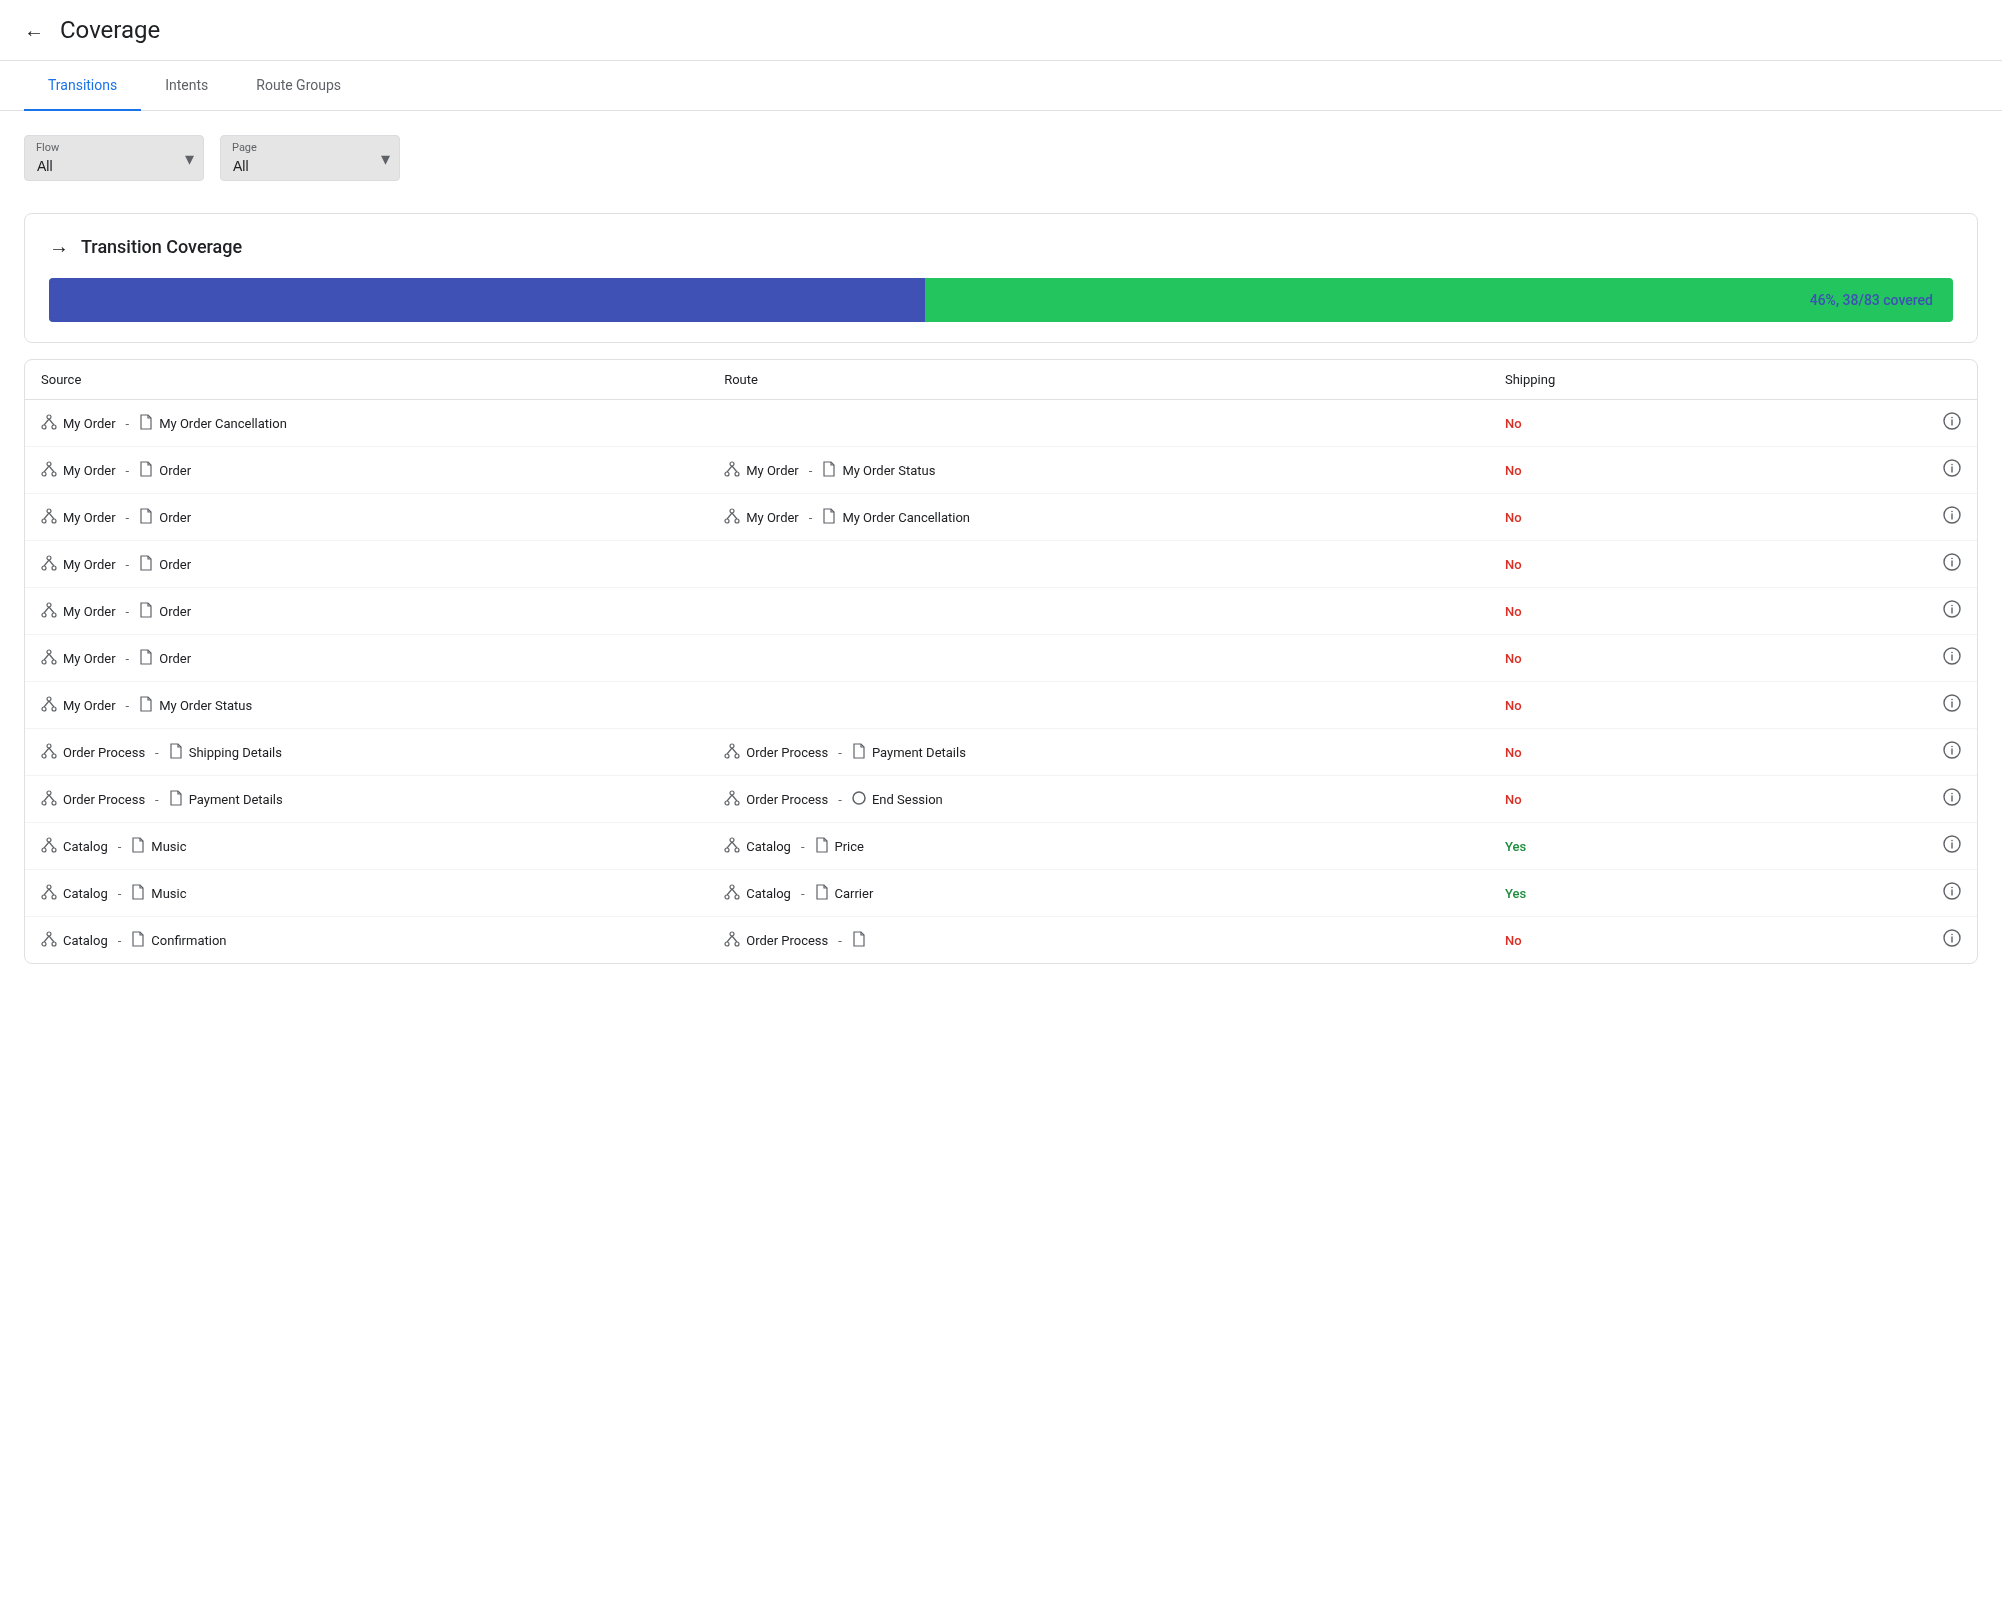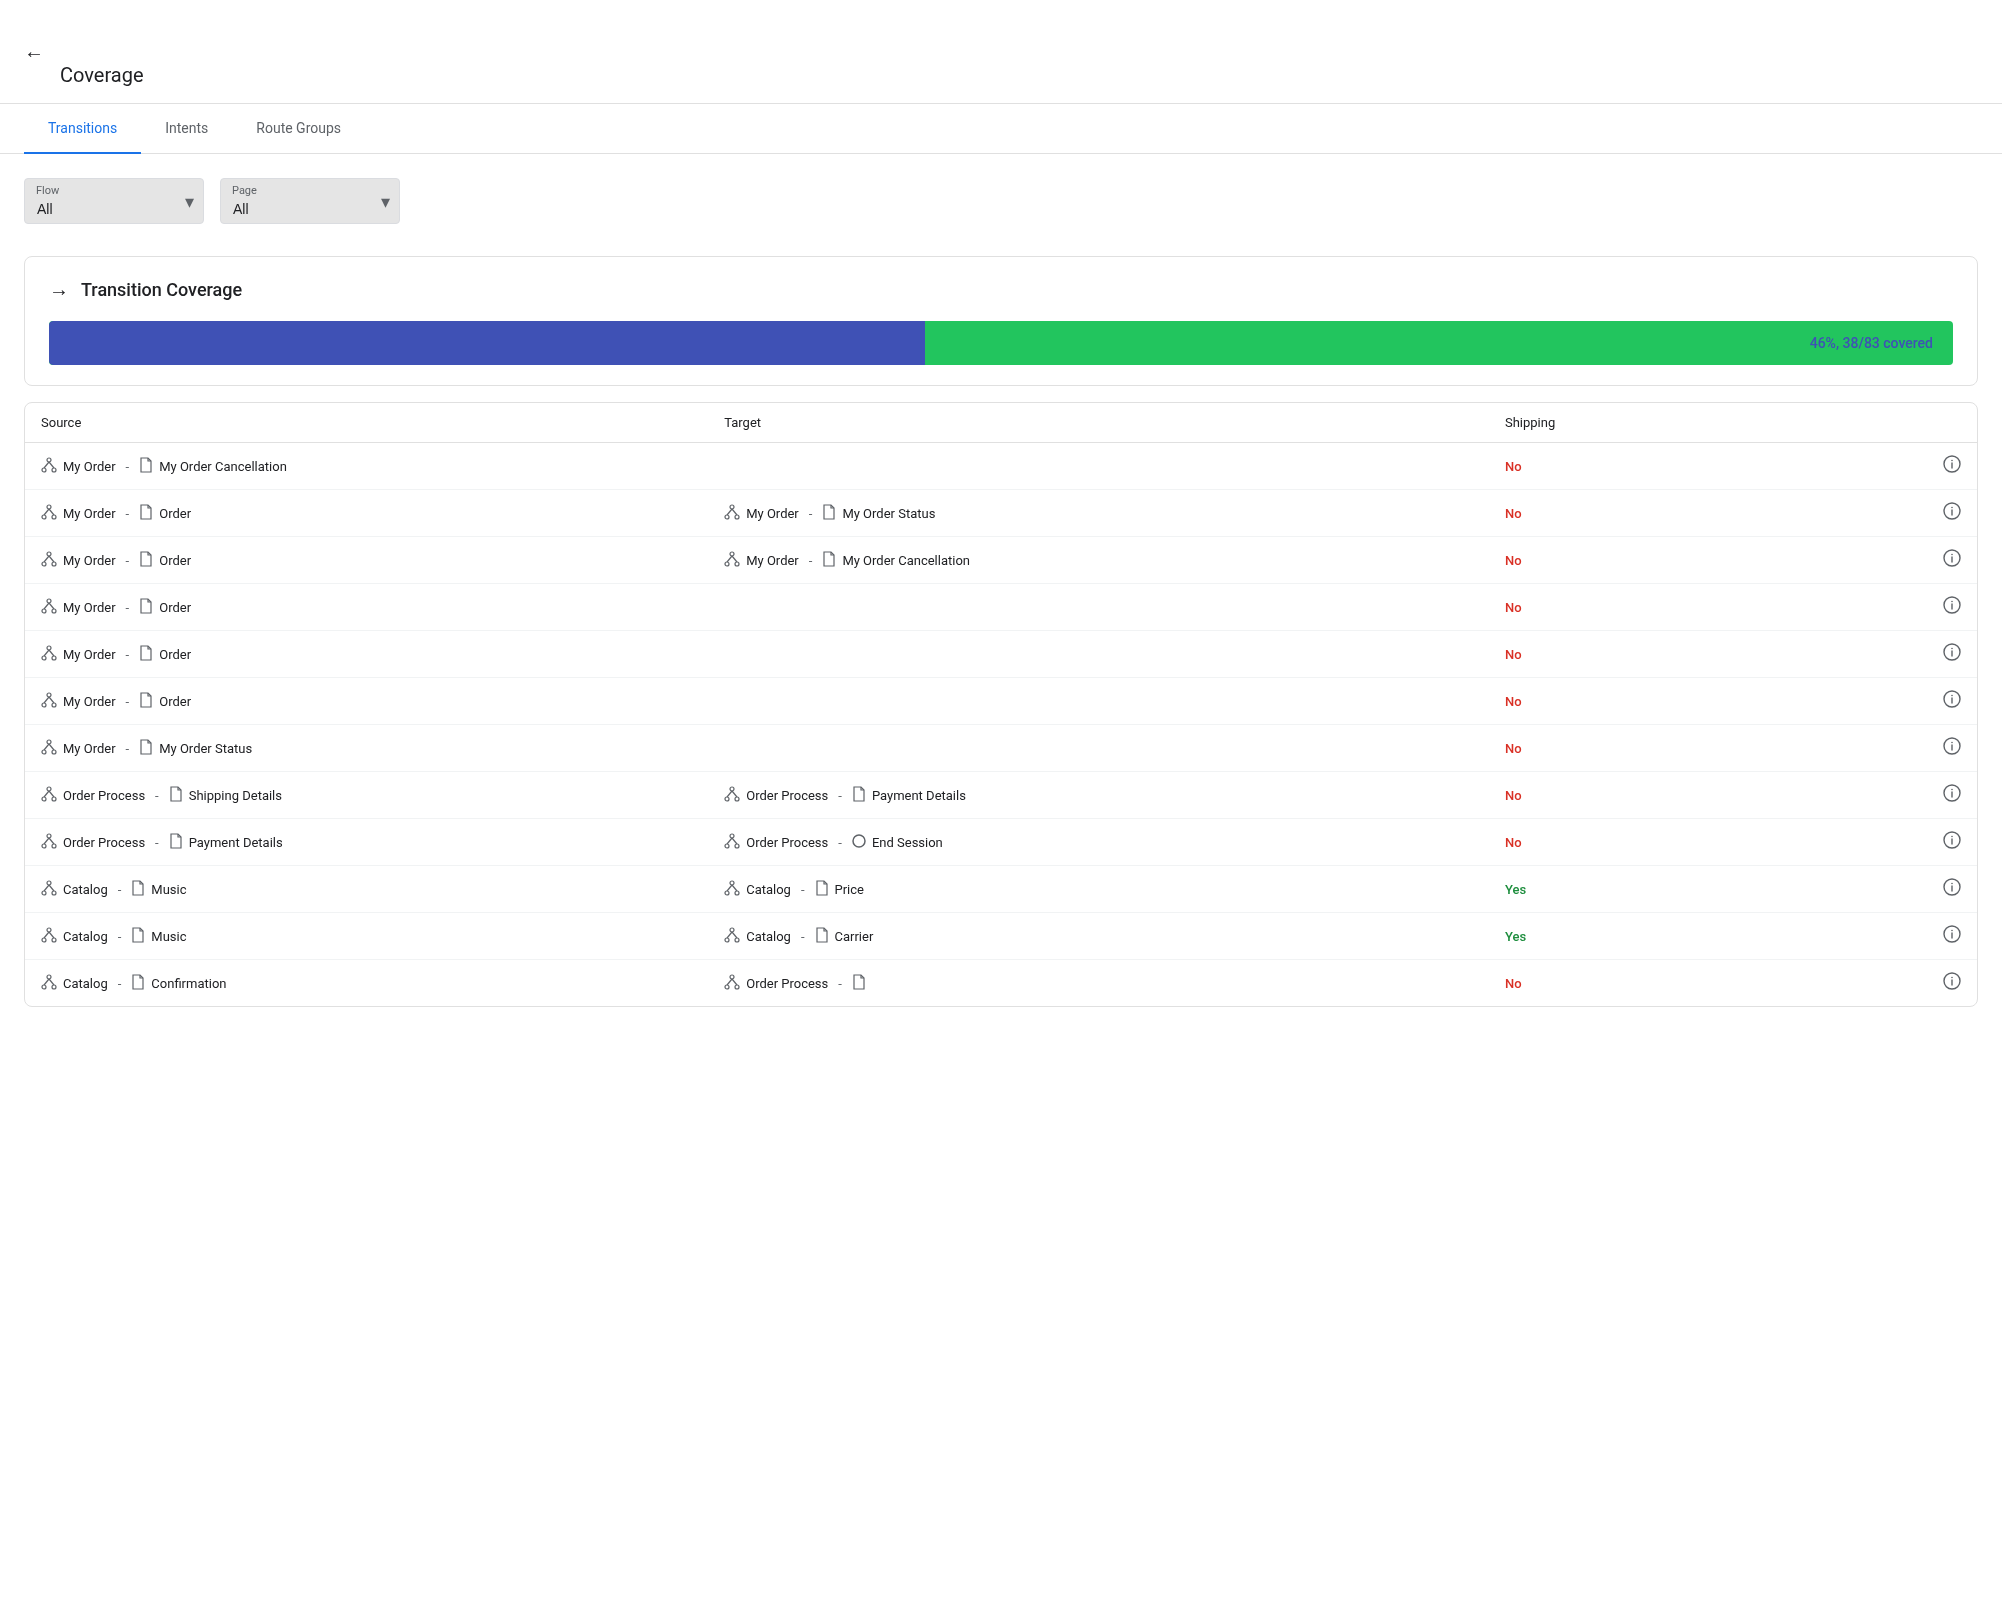--- a/index.html
+++ b/index.html
@@ -21,24 +21,23 @@
       cursor: pointer;
       margin-right: 16px;
       font-size: 20px;
       color: #202124;
       background: none;
       border: none;
       display: flex;
       align-items: center;
     }
     .page-title {
-      font-size: 20px;
+      font-size: 24px;
       font-weight: 400;
       color: #202124;
-      margin-top: 47px;
     }
 
     
     .tabs {
       display: flex;
       padding: 0 24px;
       border-bottom: 1px solid #e0e0e0;
     }
     .tab {
       padding: 16px 24px;
@@ -248,21 +247,21 @@
     <div class="progress-bar-fill" style="width: 46%"></div>
     <span class="progress-label">46%, 38/83 covered</span>
   </div>
 </div>
 
 <div class="table-wrapper">
   <table>
     <thead>
       <tr>
         <th class="col-source">Source</th>
-        <th class="col-target">Target</th>
+        <th class="col-target">Route</th>
         <th class="col-covered">Shipping</th>
         <th class="col-action"></th>
       </tr>
     </thead>
     <tbody id="table-body">
     <tr>
     <td class="col-source">
             <div class="cell-content">
     <span class="flow-icon"><svg width="16" height="16" viewBox="0 0 16 16" fill="none" xmlns="http://www.w3.org/2000/svg">
                   <circle cx="8" cy="3" r="2" stroke="#5f6368" stroke-width="1.2"></circle>

